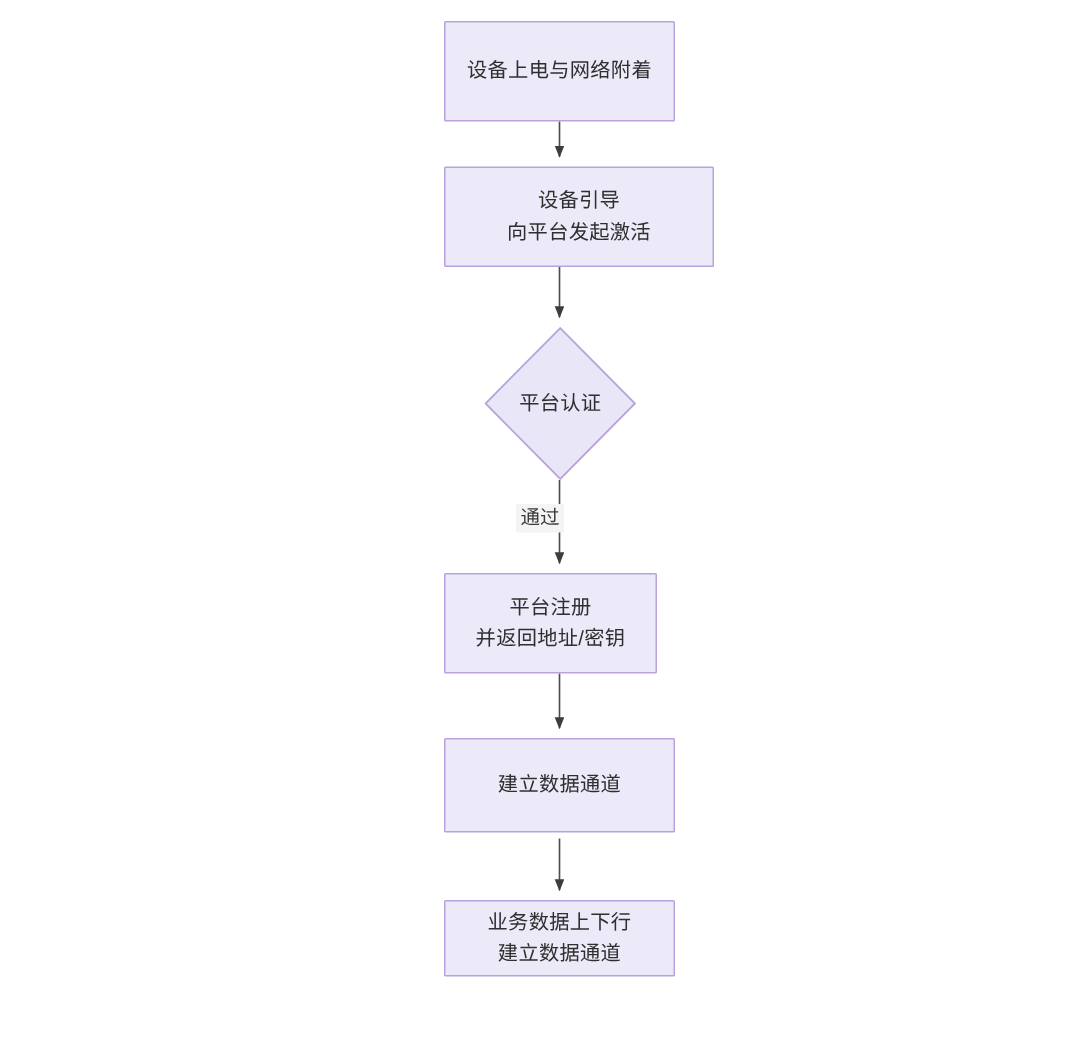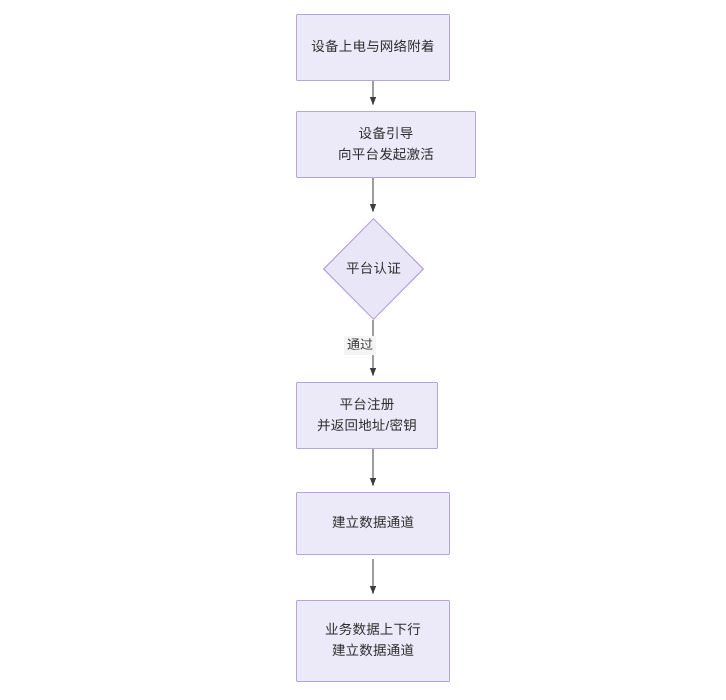--- a/index.html
+++ b/index.html
@@ -123,18 +123,18 @@
 
   <div class="node node-process" style="left:296px; top:382px; width:142px; height:67px;">
     <span class="node-line">平台注册</span>
     <span class="node-line">并返回地址/密钥</span>
   </div>
 
   <div class="node node-process" style="left:296px; top:492px; width:154px; height:63px;">
     <span class="node-line">建立数据通道</span>
   </div>
 
-  <div class="node node-process" style="left:296px; top:600px; width:154px; height:82px;">
+  <div class="node node-process" style="left:296px; top:600px; width:154px; height:51px;">
     <span class="node-line">业务数据上下行</span>
     <span class="node-line">建立数据通道</span>
   </div>
 
 </div>
 
 </body></html>

